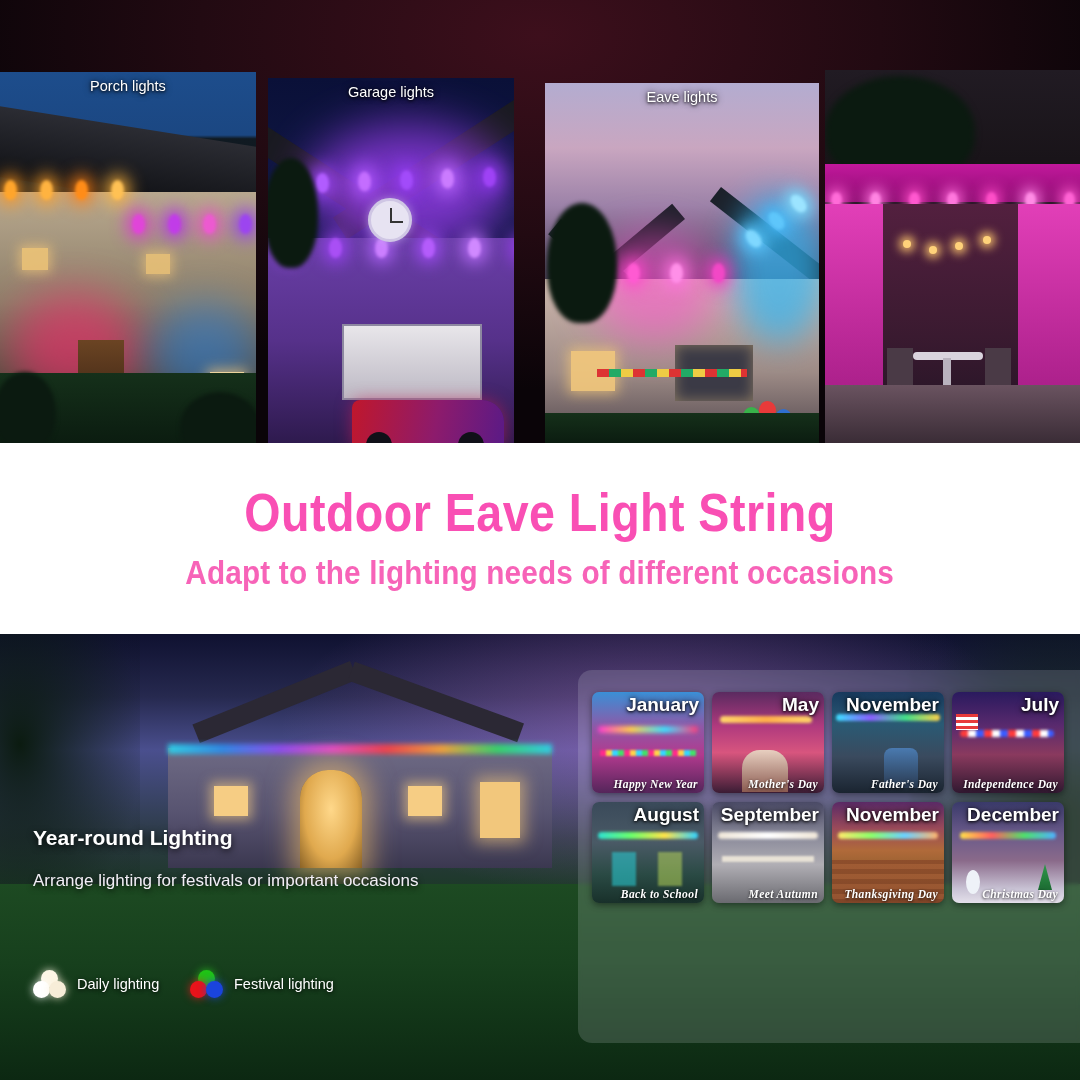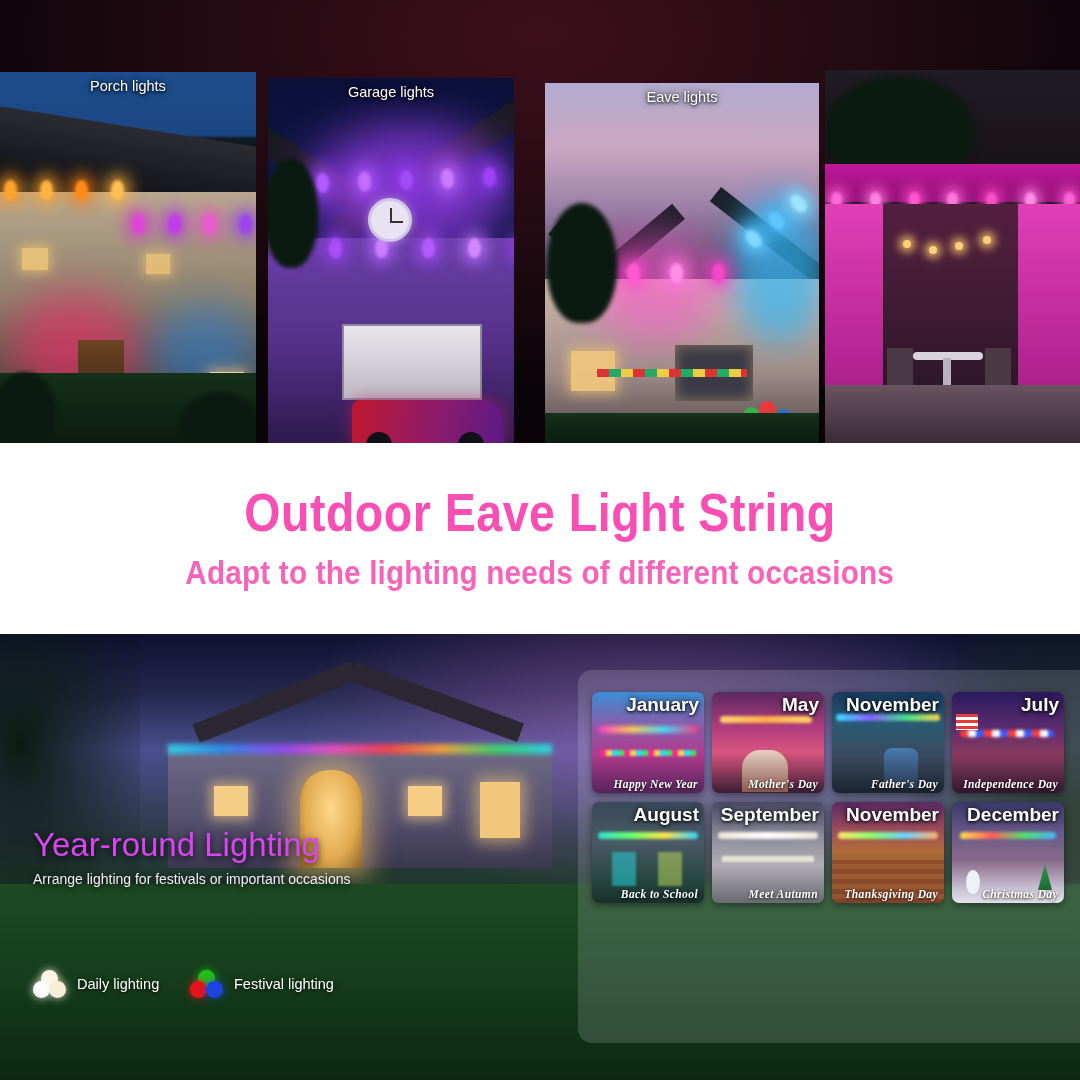--- a/index.html
+++ b/index.html
@@ -81,26 +81,26 @@
     background:radial-gradient(ellipse at 20% 40%, #0b1b10 0%, rgba(6,14,9,.1) 72%); }
   .btm-veg-r { position:absolute; right:-20px; top:-10px; width:190px; height:440px;
     background:radial-gradient(ellipse at 80% 45%, #0d2112 0%, rgba(6,16,9,.05) 75%); }
   .btm-lawn { position:absolute; left:0; bottom:0; width:100%; height:196px;
     background:linear-gradient(180deg,#1d4a22 0%,#17401d 40%,#0c2812 100%); }
 
   .btm-house { position:absolute; left:150px; top:18px; width:420px; height:250px; }
 
   .btm-heading {
     position:absolute; left:33px; top:826px; z-index:20;
-    font-size:33px; font-weight:normal; color:#d946ef;
+    font-size:21px; font-weight:bold; color:#ffffff;
     text-shadow:0 2px 7px rgba(0,0,0,.85);
   }
   .btm-sub {
     position:absolute; left:33px; top:871px; z-index:20;
-    font-size:14px; color:#f2eef6; text-shadow:0 2px 6px rgba(0,0,0,.9);
+    font-size:17px; color:#f2eef6; text-shadow:0 2px 6px rgba(0,0,0,.9);
   }
 
   .legend { position:absolute; z-index:20; display:flex; align-items:center; gap:10px; }
   #legend-daily { left:33px; top:970px; }
   #legend-festival { left:190px; top:970px; }
   .legend-label { font-size:14.5px; color:#fff; text-shadow:0 1px 4px rgba(0,0,0,.95); }
   .dots { position:relative; width:34px; height:28px; }
   .dots i { position:absolute; width:17px; height:17px; border-radius:50%; display:block; }
   .dots i:nth-child(1){ left:8px; top:0; }
   .dots i:nth-child(2){ left:0; top:11px; }

